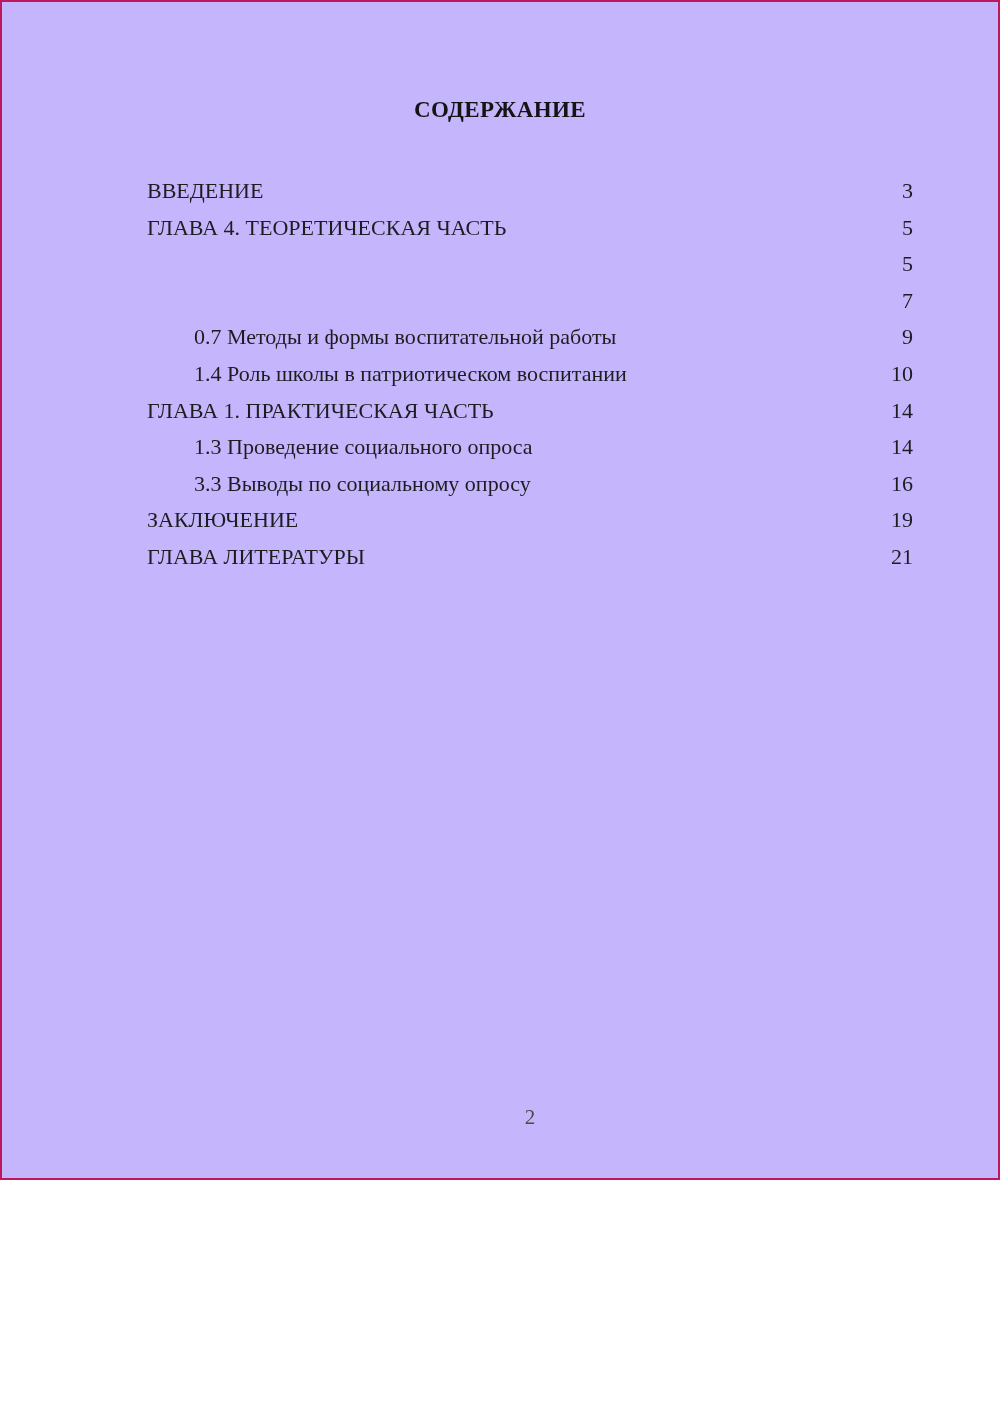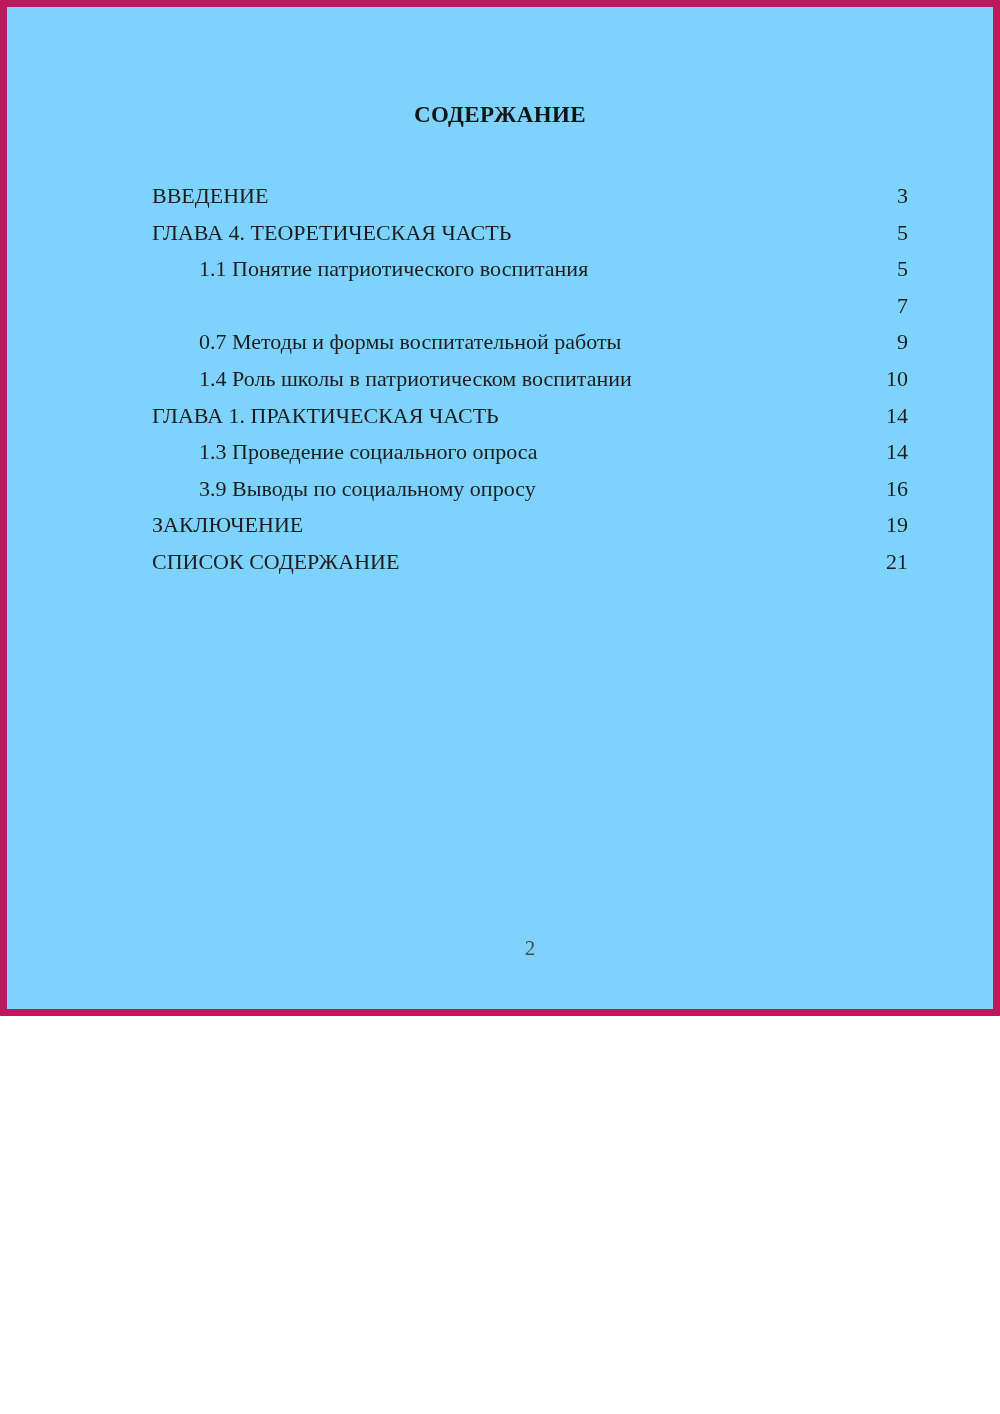--- a/index.html
+++ b/index.html
@@ -7,23 +7,23 @@
   body {
     width: 1000px;
     height: 1414px;
     background: #ffffff;
     font-family: "Liberation Serif", "DejaVu Serif", serif;
     color: #1d1d1f;
     position: relative;
   }
   .page {
     width: 1000px;
-    height: 1016px;
-    border: 7px solid #be185d;
-    background: #7dd3fc;
+    height: 1180px;
+    border: 2px solid #be185d;
+    background: #c4b5fd;
     position: relative;
   }
   .doc-title {
     text-align: center;
     font-weight: bold;
     font-size: 23px;
     padding-top: 95px;
     letter-spacing: 0.4px;
     color: #141414;
   }
@@ -65,21 +65,20 @@
       <span class="toc-page">3</span>
     </div>
 
     <div class="toc-row level-0">
       <span class="toc-label">ГЛАВА 4. ТЕОРЕТИЧЕСКАЯ ЧАСТЬ</span>
       <span class="toc-fill"></span>
       <span class="toc-page">5</span>
     </div>
 
     <div class="toc-row level-1">
-      <span class="toc-label">1.1 Понятие патриотического воспитания</span>
       <span class="toc-fill"></span>
       <span class="toc-page">5</span>
     </div>
 
     <div class="toc-row level-1">
       <span class="toc-fill"></span>
       <span class="toc-page">7</span>
     </div>
 
     <div class="toc-row level-1">
@@ -100,33 +99,33 @@
       <span class="toc-page">14</span>
     </div>
 
     <div class="toc-row level-1">
       <span class="toc-label">1.3 Проведение социального опроса</span>
       <span class="toc-fill"></span>
       <span class="toc-page">14</span>
     </div>
 
     <div class="toc-row level-1">
-      <span class="toc-label">3.9 Выводы по социальному опросу</span>
+      <span class="toc-label">3.3 Выводы по социальному опросу</span>
       <span class="toc-fill"></span>
       <span class="toc-page">16</span>
     </div>
 
     <div class="toc-row level-0">
       <span class="toc-label">ЗАКЛЮЧЕНИЕ</span>
       <span class="toc-fill"></span>
       <span class="toc-page">19</span>
     </div>
 
     <div class="toc-row level-0">
-      <span class="toc-label">СПИСОК СОДЕРЖАНИЕ</span>
+      <span class="toc-label">ГЛАВА ЛИТЕРАТУРЫ</span>
       <span class="toc-fill"></span>
       <span class="toc-page">21</span>
     </div>
   </div>
 
   <div class="footer-page-number">2</div>
 
 </div>
 
 </body></html>

